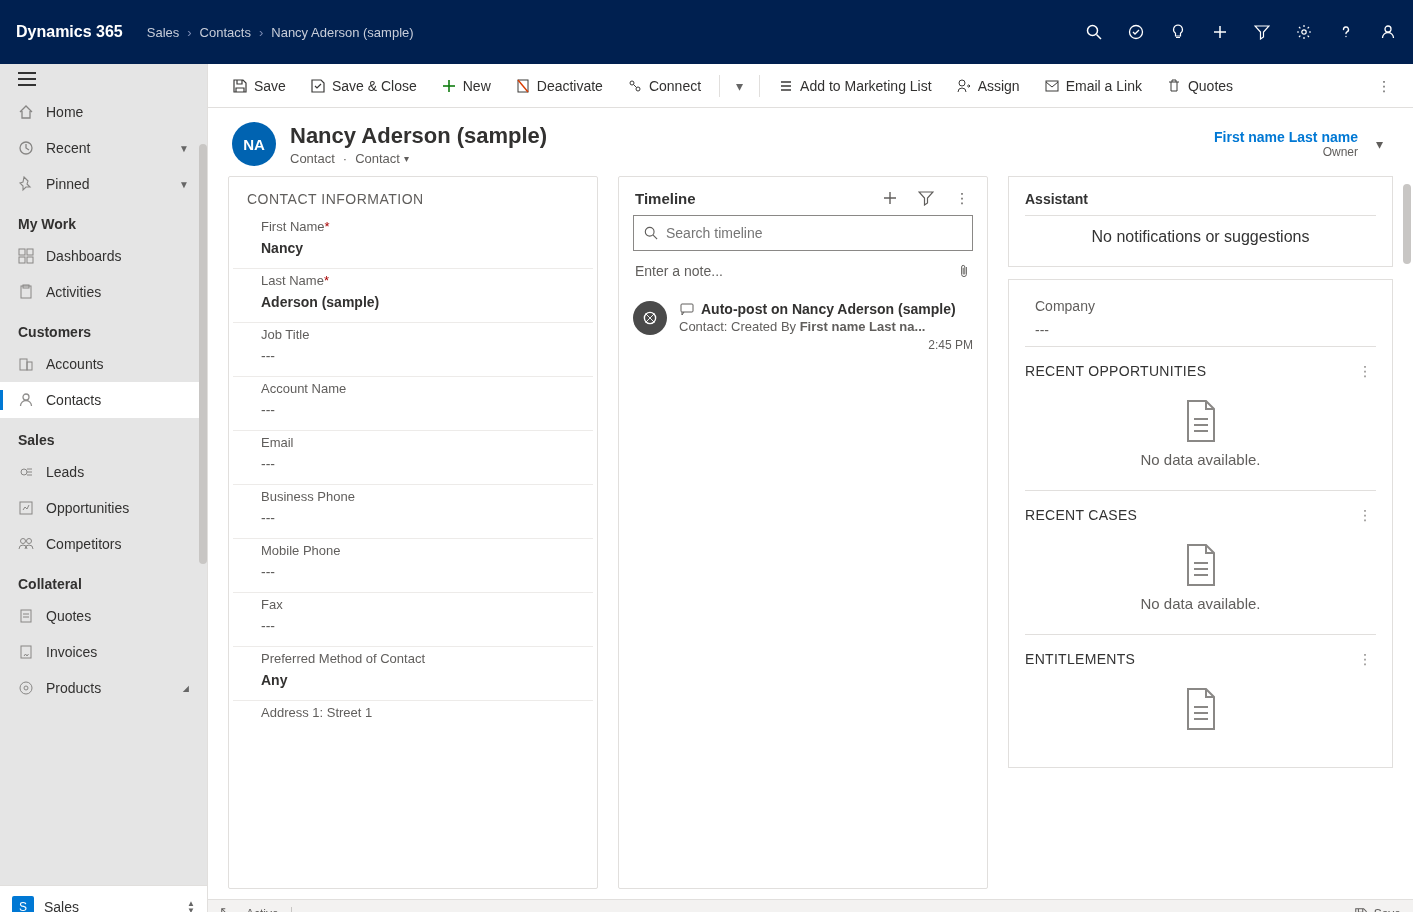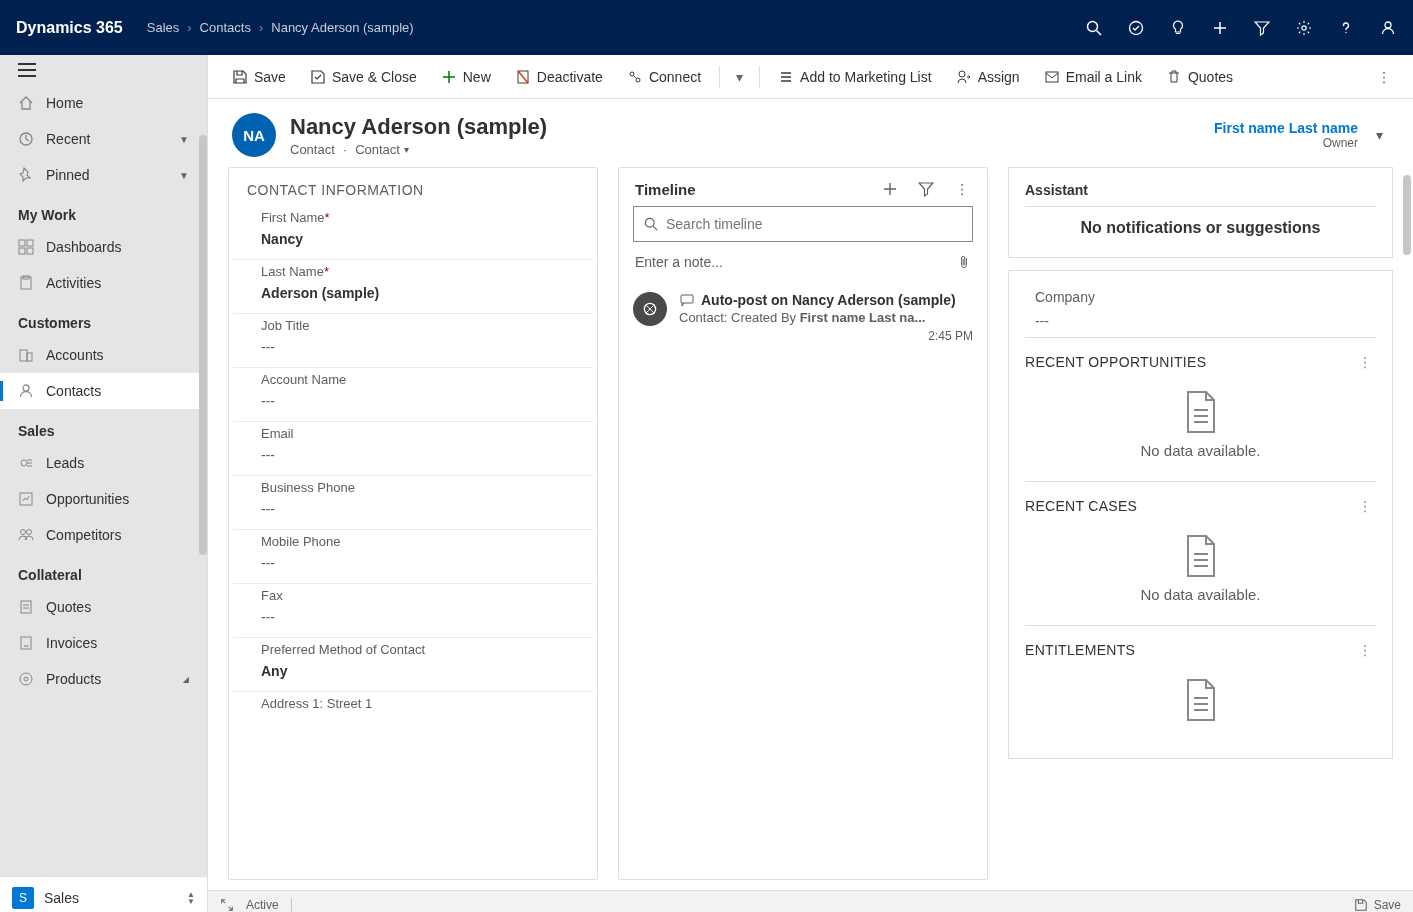--- a/index.html
+++ b/index.html
@@ -1,19 +1,19 @@
 <!DOCTYPE html>
 <html><head>
 <meta charset="utf-8">
 <style>
 * { box-sizing: border-box; margin: 0; padding: 0; font-family: 'Segoe UI', Tahoma, sans-serif; }
 body { background: #fff; color: #333; font-size: 14px; overflow: hidden; }
 
 
-.topbar { background: #002050; color: #fff; height: 55px; display: flex; align-items: center; padding: 0 16px; justify-content: space-between; }
+.topbar { background: #002050; color: #fff; height: 64px; display: flex; align-items: center; padding: 0 16px; justify-content: space-between; }
 .topbar-left { display: flex; align-items: center; gap: 8px; }
 .brand { font-size: 16px; font-weight: 600; margin-right: 16px; }
 .breadcrumb { display: flex; align-items: center; gap: 8px; font-size: 13px; color: #c7cdd9; }
 .breadcrumb .crumb { cursor: pointer; }
 .breadcrumb .sep { color: #7a8bb3; }
 .topbar-icons { display: flex; gap: 24px; align-items: center; }
 .topbar-icons .ticon { width: 18px; height: 18px; cursor: pointer; display:flex; align-items:center; justify-content:center; }
 .topbar-icons svg { fill: #fff; stroke:#fff; }
 
 
@@ -87,21 +87,21 @@
 .tl-item { display:flex; gap:12px; padding: 8px 14px 14px; }
 .tl-badge { width:34px; height:34px; border-radius:50%; background:#4a4a4a; color:#fff; display:flex; align-items:center; justify-content:center; flex-shrink:0; }
 .tl-body { flex:1; }
 .tl-row1 { display:flex; align-items:center; gap:6px; font-size:14px; font-weight:600; color:#323130; }
 .tl-row2 { font-size:13px; color:#605e5c; margin-top:2px; }
 .tl-row3 { font-size:12px; color:#605e5c; text-align:right; margin-top:4px; }
 
 
 .rcard { border:1px solid #e1dfdd; background:#fff; padding:14px 16px; }
 .assist-title { font-weight:600; margin-bottom:6px; }
-.assist-main { text-align:center; font-weight:700; font-size:16px; margin:0 0 6px; }
+.assist-main { text-align:center; font-weight:400; font-size:16px; margin:0 0 6px; }
 .assist-sub { text-align:center; font-size:13px; color:#605e5c; margin-bottom:14px; }
 .rsec-head { display:flex; align-items:center; justify-content:space-between; padding:4px 0 10px; }
 .rsec-title { font-size:14px; color:#333; letter-spacing:0.3px; text-transform:uppercase; }
 .rsec-menu { cursor:pointer; color:#8a8886; padding:0 4px; }
 .nodata { text-align:center; padding:10px 0 14px; }
 .nodata-icon { width:38px; height:44px; margin:0 auto 8px; }
 .nodata-text { color:#605e5c; font-size:15px; }
 .rhr { border:none; border-top:1px solid #e1dfdd; margin:8px 0 12px; }
 .company-lab { color:#605e5c; font-size:14px; margin:4px 0 8px 10px; }
 .company-val { color:#605e5c; font-size:14px; margin-left:10px; }

